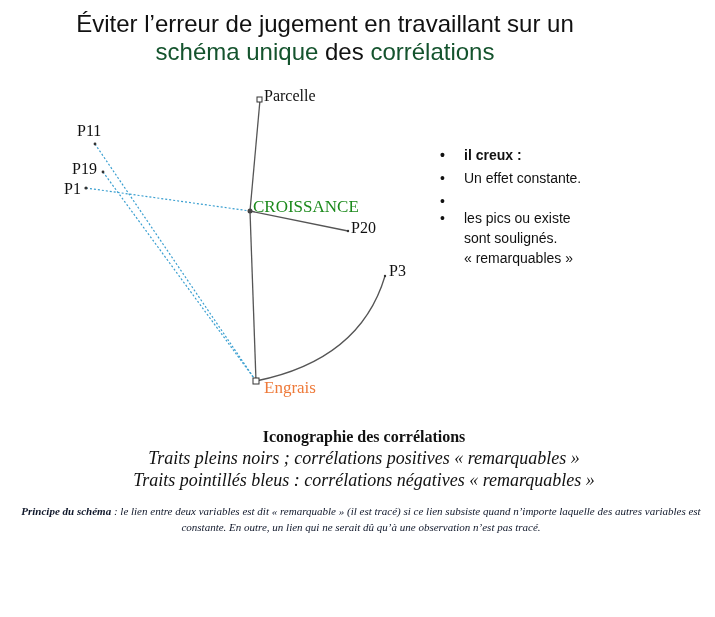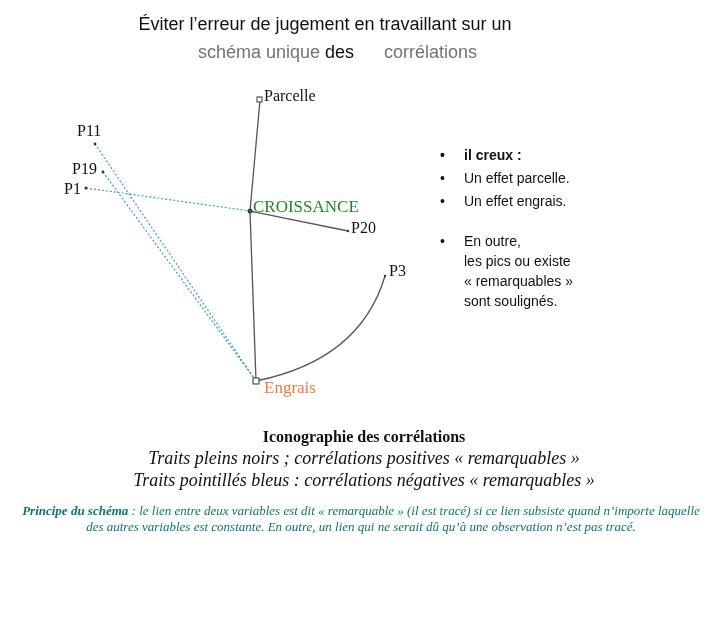--- a/index.html
+++ b/index.html
@@ -1,42 +1,42 @@
 <!DOCTYPE html>
 <html><head>
   <meta charset="utf-8">
   <style>
     html, body { margin: 0; padding: 0; background: #ffffff; }
     body { width: 715px; height: 617px; position: relative; overflow: hidden; }
     .title {
       position: absolute; left: 0; top: 10px; width: 650px; text-align: center;
-      font-family: "Liberation Sans", sans-serif; font-size: 18px; line-height: 28px; color: #111;
+      font-family: "Liberation Sans", sans-serif; font-size: 24px; line-height: 28px; color: #111;
     }
-    .title .orange { color: #737373; margin-left: 25px; }
+    .title .orange { color: #14532d; }
     .diagram { position: absolute; left: 0; top: 0; }
     .node-label { font-family: "Liberation Serif", serif; font-size: 16px; fill: #111; }
     .node-label.green { fill: #1c8a1c; font-size: 17px; }
     .node-label.orange { fill: #ee7a3a; font-size: 17px; }
     .bullets {
       position: absolute; left: 440px; top: 145px; width: 200px;
       font-family: "Liberation Sans", sans-serif; font-size: 14px; line-height: 20px; color: #111;
     }
     .bullets .item { position: relative; padding-left: 24px; margin-bottom: 3px; }
     .bullets .item .dot { position: absolute; left: 0; top: 0; }
     .bullets .bold { font-weight: bold; }
     .bullets .gap { height: 17px; }
     .legend {
       position: absolute; left: 0; top: 427px; width: 728px; text-align: center;
       font-family: "Liberation Serif", serif; color: #111;
     }
     .legend .lh { font-weight: bold; font-size: 16px; line-height: 20px; }
     .legend .li { font-style: italic; font-size: 18px; line-height: 22px; }
     .notes {
       position: absolute; left: 15px; top: 503px; width: 692px; text-align: center;
-      font-family: "Liberation Serif", serif; font-style: italic; font-size: 13px; line-height: 16px; color: #0f766e;
+      font-family: "Liberation Serif", serif; font-style: italic; font-size: 11px; line-height: 16px; color: #0f172a;
     }
     .notes b { font-weight: bold; }
   </style>
 </head>
 <body>
 
 <div class="title">
   <div>Éviter l’erreur  de jugement en travaillant  sur un</div>
   <div><span class="orange">schéma unique</span><span> des </span><span class="orange">corrélations</span></div>
 </div>
@@ -77,33 +77,31 @@
   <text class="node-label" x="389" y="276">P3</text>
 </svg>
 
 <div class="bullets">
   <div class="item bold">
     <span class="dot">•</span>
     <div>il creux :</div>
   </div>
   <div class="item">
     <span class="dot">•</span>
-    <div>Un  effet parcelle.</div>
+    <div>Un  effet constante.</div>
   </div>
   <div class="item">
     <span class="dot">•</span>
-    <div>Un  effet engrais.</div>
   </div>
   <div class="gap"></div>
   <div class="item">
     <span class="dot">•</span>
-    <div>En outre,</div>
     <div>les pics ou existe</div>
+    <div>sont soulignés.</div>
     <div>« remarquables »</div>
-    <div>sont soulignés.</div>
   </div>
 </div>
 
 <div class="legend">
   <div class="lh">Iconographie  des corrélations</div>
   <div class="li">Traits pleins noirs ;  corrélations positives « remarquables »</div>
   <div class="li">Traits pointillés bleus : corrélations négatives « remarquables »</div>
 </div>
 
 <div class="notes">

